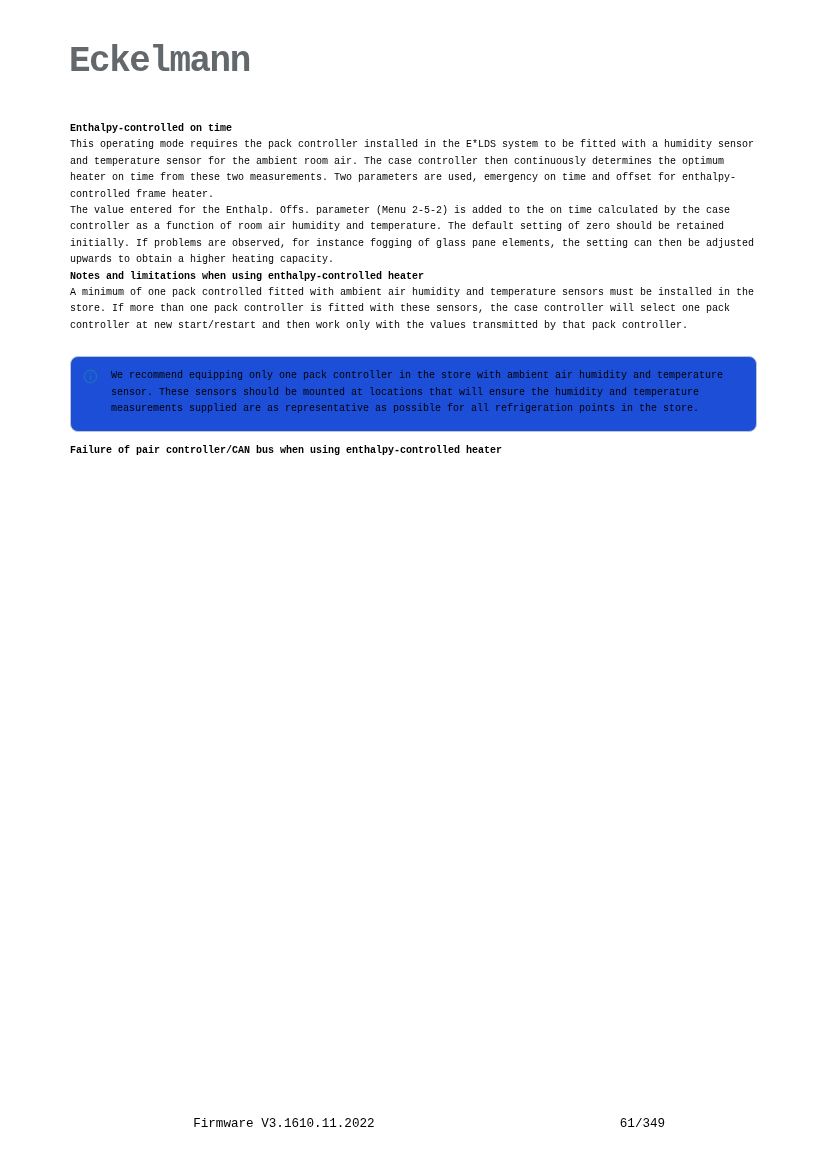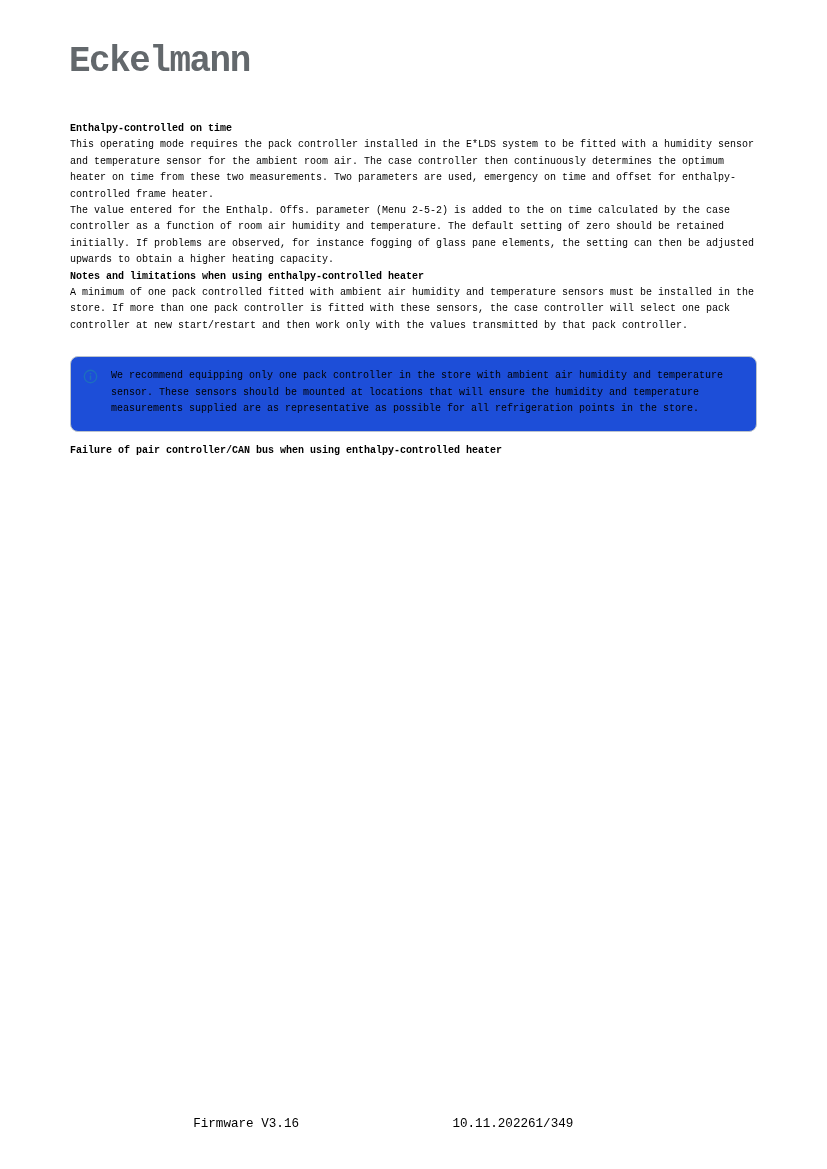--- a/index.html
+++ b/index.html
@@ -62,22 +62,22 @@
   }
   .footer {
     position: absolute;
     left: 70px;
     bottom: 38px;
     width: 687px;
     display: flex;
     font-size: 12.6px;
   }
   .footer .f-left   { flex: 1; text-align: right; }
-  .footer .f-center { flex: 1; text-align: right; }
-  .footer .f-right  { flex: 1; text-align: left; }
+  .footer .f-center { flex: 1; text-align: left; }
+  .footer .f-right  { flex: 1; text-align: center; }
 </style>
 </head>
 <body>
 
 <div class="page">
 
   <div class="logo">Eckelmann</div>
 
   <div class="content">
 

